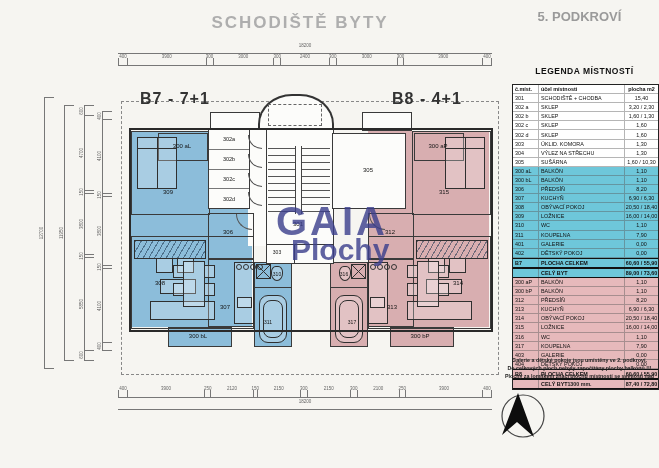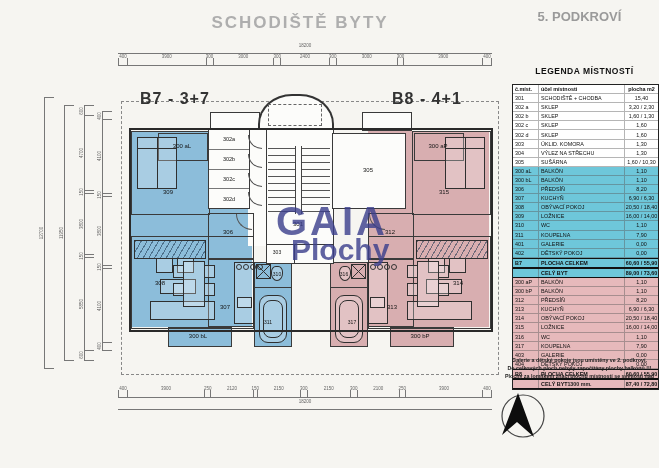--- a/index.html
+++ b/index.html
@@ -237,21 +237,21 @@
         <span>150</span>
       </div>
       <div class="dim-vseg" style="flex-grow: 4100;">
         <span>4100</span>
       </div>
       <div class="dim-vseg" style="flex-grow: 400;">
         <span>400</span>
       </div>
     </div>
 
-  <div class="apt" style="left:140px;top:90px">B7  -  3+7</div>
+  <div class="apt" style="left:140px;top:90px">B7  -  7+1</div>
   <div class="apt" style="left:392px;top:90px">B8  -  4+1</div>
 
   <div class="roof"></div>
 
   <div class="abs blue" style="left:131px;top:131px;width:121px;height:196px"></div>
   <div class="abs blue bdr" style="left:254px;top:262px;width:36px;height:83px"></div>
   <div class="abs blue bdr" style="left:168px;top:327px;width:62px;height:18px"></div>
   <div class="abs pink" style="left:368px;top:131px;width:121px;height:196px"></div>
   <div class="abs pink bdr" style="left:330px;top:262px;width:36px;height:83px"></div>
   <div class="abs pink bdr" style="left:390px;top:327px;width:62px;height:18px"></div>

